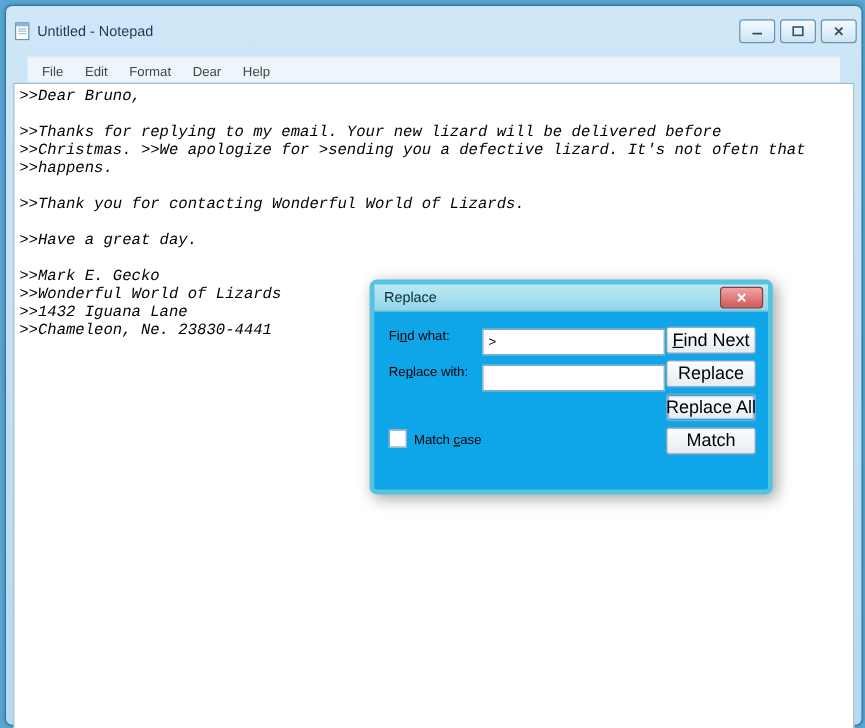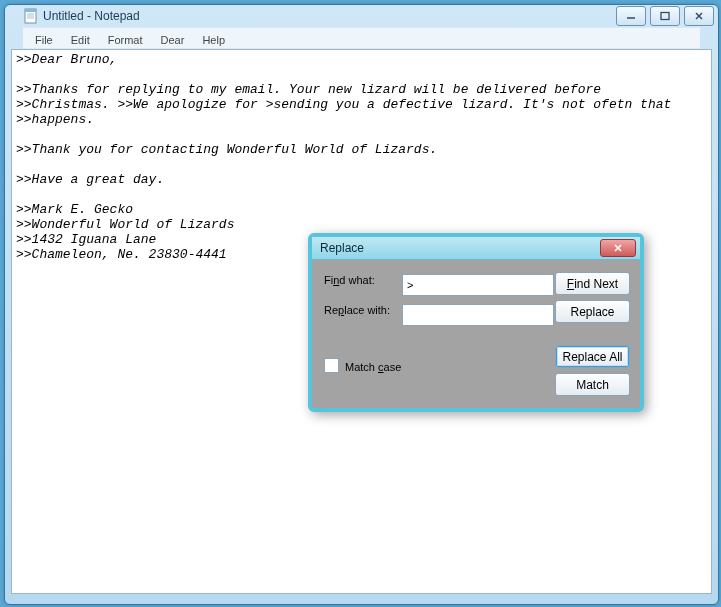--- a/index.html
+++ b/index.html
@@ -1,41 +1,41 @@
 <!DOCTYPE html>
 <html><head>
 <meta charset="utf-8">
 <style>
   html,body{margin:0;padding:0;font-family:"Segoe UI",Tahoma,Arial,sans-serif;font-size:11px;}
   body{background:#5aa8d6;width:721px;height:607px;overflow:hidden;position:relative;}
   .window{position:absolute;left:4px;top:4px;width:713px;height:599px;border:1px solid #2e78a6;border-radius:6px;background:linear-gradient(#cfe7f7,#b6d8f0);box-shadow:0 0 4px rgba(0,0,0,.2);}
-  .titlebar{height:22px;display:flex;align-items:center;padding:0 2px 0 6px;margin-left:12px;}
+  .titlebar{height:42px;display:flex;align-items:center;padding:0 2px 0 6px;}
   .titlebar .app-icon{width:16px;height:16px;margin-right:4px;display:inline-flex;}
   .titlebar .title{color:#1c3b52;font-size:12px;flex:0 0 auto;}
   .titlebar .spacer{flex:1;}
   .win-btns{display:flex;gap:4px;margin-right:2px;}
   .win-btn{width:28px;height:18px;border:1px solid #6a93b3;border-radius:3px;background:linear-gradient(#f3faff,#cfe4f3);display:flex;align-items:center;justify-content:center;color:#2d4e66;font-family:Arial,sans-serif;font-size:12px;line-height:1;}
   .win-btn svg{width:12px;height:10px;}
   .menubar{background:#eef6fc;border-top:1px solid #dae9f5;border-bottom:1px solid #dae9f5;height:20px;display:flex;align-items:flex-end;padding:0 4px;gap:2px;margin:0 18px;}
   .menu-item{padding:2px 8px;color:#444;cursor:default;border-radius:2px;}
   .client{margin:0 6px 6px 6px;background:#fff;border:1px solid #9cb7cc;height:543px;overflow:hidden;font-style:italic;}
   .editor{font-family:Consolas,"Courier New",monospace;font-size:13px;line-height:15px;color:#000;padding:2px 4px;white-space:pre;}
   
-  .dialog{position:absolute;left:308px;top:233px;width:328px;border:4px solid #57c4dd;border-radius:6px;background:#a3a3a3;box-shadow:3px 3px 12px rgba(0,0,0,.35);}
+  .dialog{position:absolute;left:308px;top:233px;width:328px;border:4px solid #57c4dd;border-radius:6px;background:#0ea5e9;box-shadow:3px 3px 12px rgba(0,0,0,.35);}
   .dlg-titlebar{background:linear-gradient(#bfe9f4,#8fd6e8);height:22px;display:flex;align-items:center;border-bottom:1px solid #6bb9ce;padding:0 4px 0 8px;}
   .dlg-title{font-size:12px;color:#0b2a3a;flex:1;}
   .dlg-close{width:34px;height:16px;border-radius:3px;background:linear-gradient(#f2a4a4,#cf5a5a);border:1px solid #8e3b3b;display:flex;align-items:center;justify-content:center;color:#fff;font-weight:bold;font-size:11px;}
   .dlg-body{padding:14px 10px 14px 12px;position:relative;height:148px;box-sizing:border-box;}
   .row{display:flex;margin-bottom:8px;}
   .lbl{width:78px;color:#000;}
   .lbl u{text-decoration:underline;}
   .txt{flex:0 0 140px;height:20px;border:1px solid #8aa5ba;background:#fff;padding:0 4px;font-family:"Segoe UI",Tahoma,Arial,sans-serif;font-size:11px;}
   .btn-col{position:absolute;right:10px;top:12px;display:flex;flex-direction:column;gap:5px;}
-  .btn{width:73px;height:21px;border:1px solid #8aa5ba;border-radius:3px;background:linear-gradient(#fefefe,#e4ecf2);color:#000;font-size:12px;cursor:default;display:flex;align-items:center;justify-content:center;white-space:nowrap;}
-  .btn.focused{box-shadow:0 0 0 1px #3a9be0 inset, 0 0 0 2px #bfe0f8 inset;margin-top:17px;}
+  .btn{width:73px;height:21px;border:1px solid #8aa5ba;border-radius:3px;background:linear-gradient(#fefefe,#e4ecf2);color:#000;font-size:15px;cursor:default;display:flex;align-items:center;justify-content:center;white-space:nowrap;}
+  .btn.focused{box-shadow:0 0 0 1px #3a9be0 inset, 0 0 0 2px #bfe0f8 inset;}
   .chk-row{position:absolute;left:12px;top:98px;display:flex;align-items:flex-end;gap:6px;}
   .chk{width:13px;height:13px;border:1px solid #8aa5ba;background:#fff;}
 </style>
 </head>
 <body>
 
 <div class="window">
   <div class="titlebar">
     <span class="app-icon">
       <svg viewBox="0 0 16 16">

